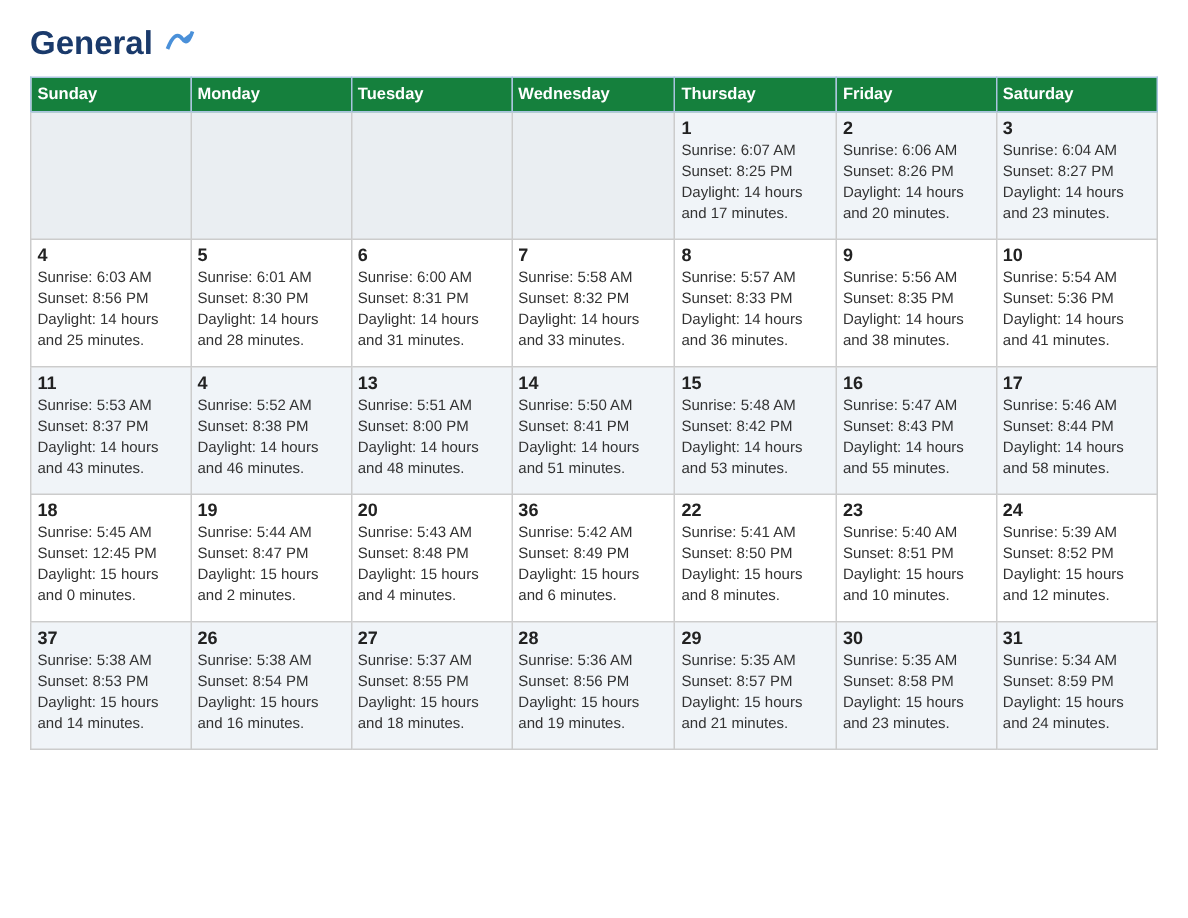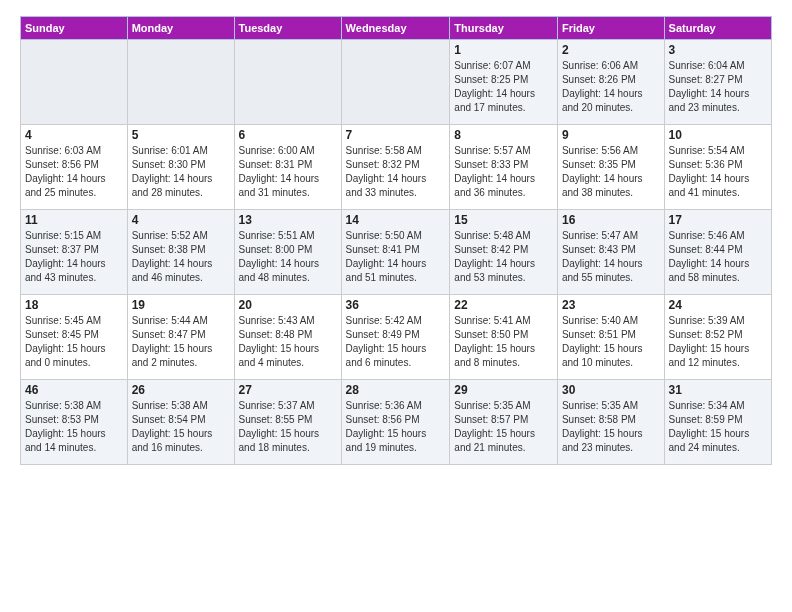--- a/index.html
+++ b/index.html
@@ -47,21 +47,21 @@
     .location {
       font-size: 14px;
       color: #555;
     }
     .calendar {
       width: 100%;
       border-collapse: collapse;
       font-size: 10px;
     }
     .calendar th {
-      background: #a21caf;
+      background: #15803d;
       color: #fff;
       padding: 5px 4px;
       text-align: left;
       font-size: 11px;
       font-weight: bold;
       border: 1px solid #aac4e0;
     }
     .calendar td {
       border: 1px solid #ccc;
       vertical-align: top;
@@ -88,20 +88,39 @@
       background: #f0f4f8;
     }
     .row-shaded td.empty {
       background: #eaeef2;
     }
   </style>
 </head>
 <body>
 
 <div class="page">
+  <div class="header">
+    <div class="logo">
+      <div>
+        <div style="display:flex;align-items:center;">
+          <span class="logo-text">General
+            <svg class="logo-icon" viewBox="0 0 24 20" fill="none" xmlns="http://www.w3.org/2000/svg">
+              <path d="M2 18 Q8 2 14 10 Q18 16 22 4" stroke="#4a90d9" stroke-width="3" fill="none"></path>
+              <path d="M14 10 L22 4 L20 12" fill="#4a90d9"></path>
+            </svg>
+          </span>
+        </div>
+        <div style="font-size:22px;font-weight:bold;color:#4a90d9;line-height:0.9;"></div>
+      </div>
+    </div>
+    <div class="title-block">
+      <div class="month-title"></div>
+      <div class="location"></div>
+    </div>
+  </div>
 
   <table class="calendar">
     <thead>
       <tr>
       <th>Sunday</th>
           <th>Monday</th>
           <th>Tuesday</th>
           <th>Wednesday</th>
           <th>Thursday</th>
           <th>Friday</th>
@@ -183,21 +202,21 @@
             <div class="day-number">10</div>
             <div class="day-info">Sunrise: 5:54 AM
 Sunset: 5:36 PM
 Daylight: 14 hours
 and 41 minutes.</div>
           </td>
         </tr>
         <tr class="row-shaded">
           <td>
             <div class="day-number">11</div>
-            <div class="day-info">Sunrise: 5:15 AM
+            <div class="day-info">Sunrise: 5:53 AM
 Sunset: 8:37 PM
 Daylight: 14 hours
 and 43 minutes.</div>
           </td>
           <td>
             <div class="day-number">4</div>
             <div class="day-info">Sunrise: 5:52 AM
 Sunset: 8:38 PM
 Daylight: 14 hours
 and 46 minutes.</div>
@@ -235,21 +254,21 @@
             <div class="day-info">Sunrise: 5:46 AM
 Sunset: 8:44 PM
 Daylight: 14 hours
 and 58 minutes.</div>
           </td>
         </tr>
         <tr>
           <td>
             <div class="day-number">18</div>
             <div class="day-info">Sunrise: 5:45 AM
-Sunset: 8:45 PM
+Sunset: 12:45 PM
 Daylight: 15 hours
 and 0 minutes.</div>
           </td>
           <td>
             <div class="day-number">19</div>
             <div class="day-info">Sunrise: 5:44 AM
 Sunset: 8:47 PM
 Daylight: 15 hours
 and 2 minutes.</div>
           </td>
@@ -284,21 +303,21 @@
           <td>
             <div class="day-number">24</div>
             <div class="day-info">Sunrise: 5:39 AM
 Sunset: 8:52 PM
 Daylight: 15 hours
 and 12 minutes.</div>
           </td>
         </tr>
         <tr class="row-shaded">
           <td>
-            <div class="day-number">46</div>
+            <div class="day-number">37</div>
             <div class="day-info">Sunrise: 5:38 AM
 Sunset: 8:53 PM
 Daylight: 15 hours
 and 14 minutes.</div>
           </td>
           <td>
             <div class="day-number">26</div>
             <div class="day-info">Sunrise: 5:38 AM
 Sunset: 8:54 PM
 Daylight: 15 hours

